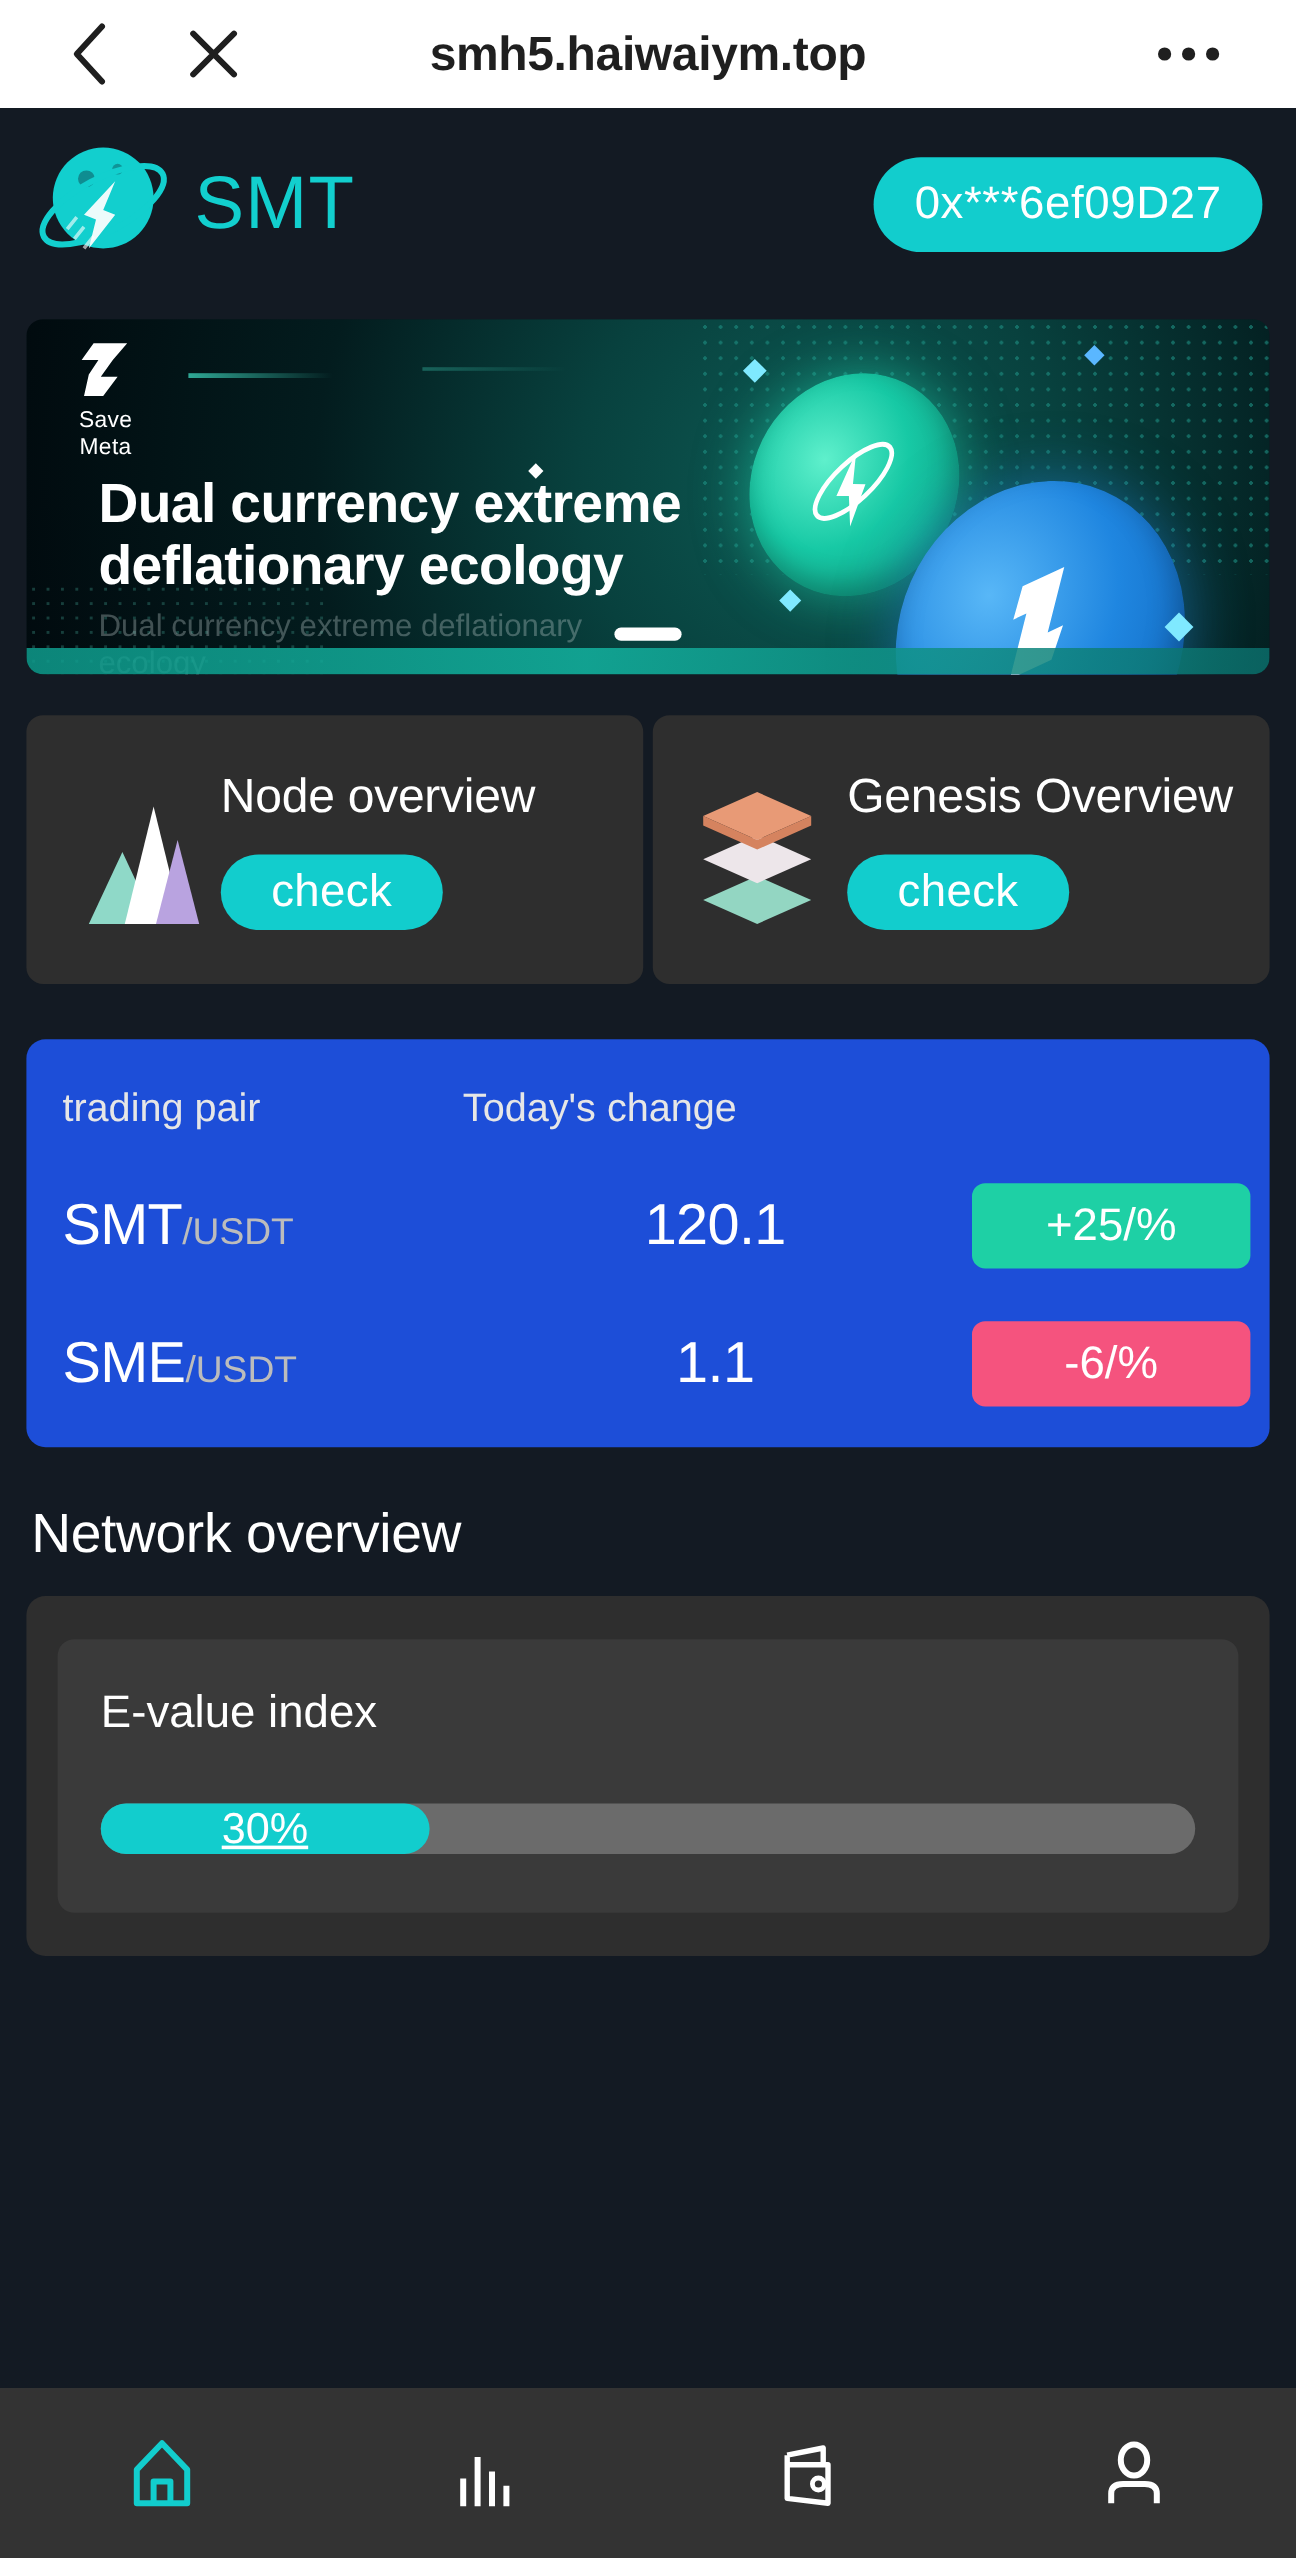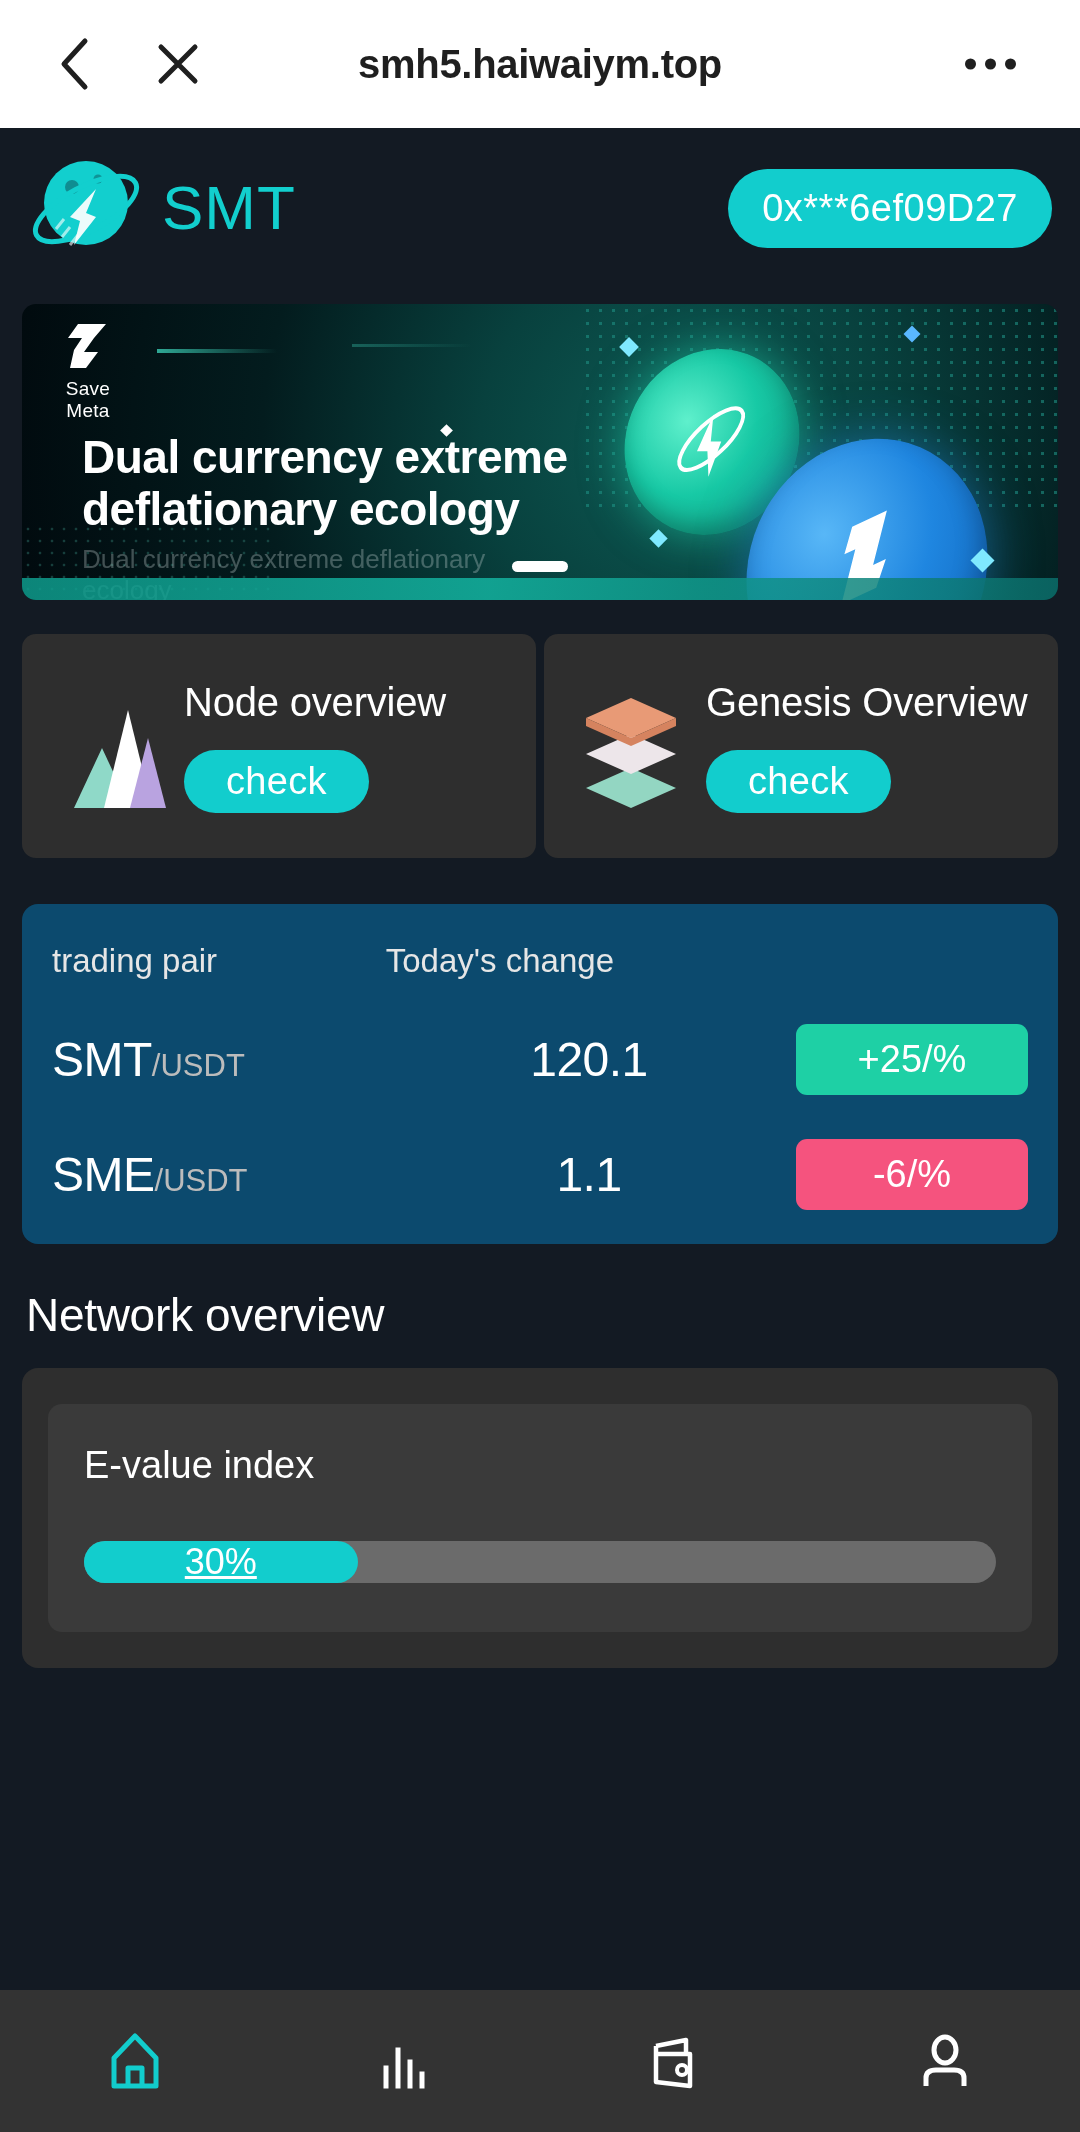--- a/index.html
+++ b/index.html
@@ -5,21 +5,21 @@
   * { margin:0; padding:0; box-sizing:border-box; }
   html, body {
     width:1080px; height:2132px;
     background:#131a23;
     font-family:"Liberation Sans", sans-serif;
     overflow:hidden;
   }
 
   
   .browser-bar{
-    height:128px; background:#ffffff;
+    height:90px; background:#ffffff;
     display:flex; align-items:center; position:relative;
   }
   .bb-back{ margin-left:48px; width:52px; height:52px; display:flex; align-items:center; justify-content:center; }
   .bb-close{ margin-left:52px; width:52px; height:52px; display:flex; align-items:center; justify-content:center; }
   .bb-title{
     position:absolute; left:0; right:0; text-align:center;
     font-size:40px; font-weight:bold; color:#1f1f1f; letter-spacing:-.3px;
     pointer-events:none;
   }
   .bb-menu{ position:absolute; right:64px; top:50%; transform:translateY(-50%);
@@ -108,22 +108,22 @@
   .ov-icon{ width:130px; height:140px; flex:0 0 auto; }
   .ov-body{ flex:1; min-width:0; }
   .ov-title{ color:#ffffff; font-size:40px; line-height:1.18; letter-spacing:-.2px; }
   .ov-btn{
     display:inline-block; margin-top:24px; background:#12cdcd; color:#ffffff;
     border-radius:34px; padding:10px 42px; font-size:38px; letter-spacing:.3px;
   }
 
   
   .price-card{
-    margin:46px 22px 0 22px; background:#0c4a6e; border-radius:16px;
-    padding:38px 30px 34px 30px;
+    margin:46px 22px 0 22px; background:#1d4ed8; border-radius:16px;
+    padding:38px 16px 34px 30px;
   }
   .price-head, .price-row{ display:flex; align-items:center; }
   .col-pair{ flex:0 0 330px; }
   .col-price{ flex:1; text-align:center; }
   .col-chg{ flex:0 0 232px; display:flex; justify-content:flex-end; }
   .price-head .col-pair,
   .price-head .col-price,
   .price-head .col-chg{ color:#e6e6e6; font-size:33px; }
   .price-head .col-chg{ justify-content:flex-end; display:block; text-align:right; }
   .price-row{ margin-top:44px; }

